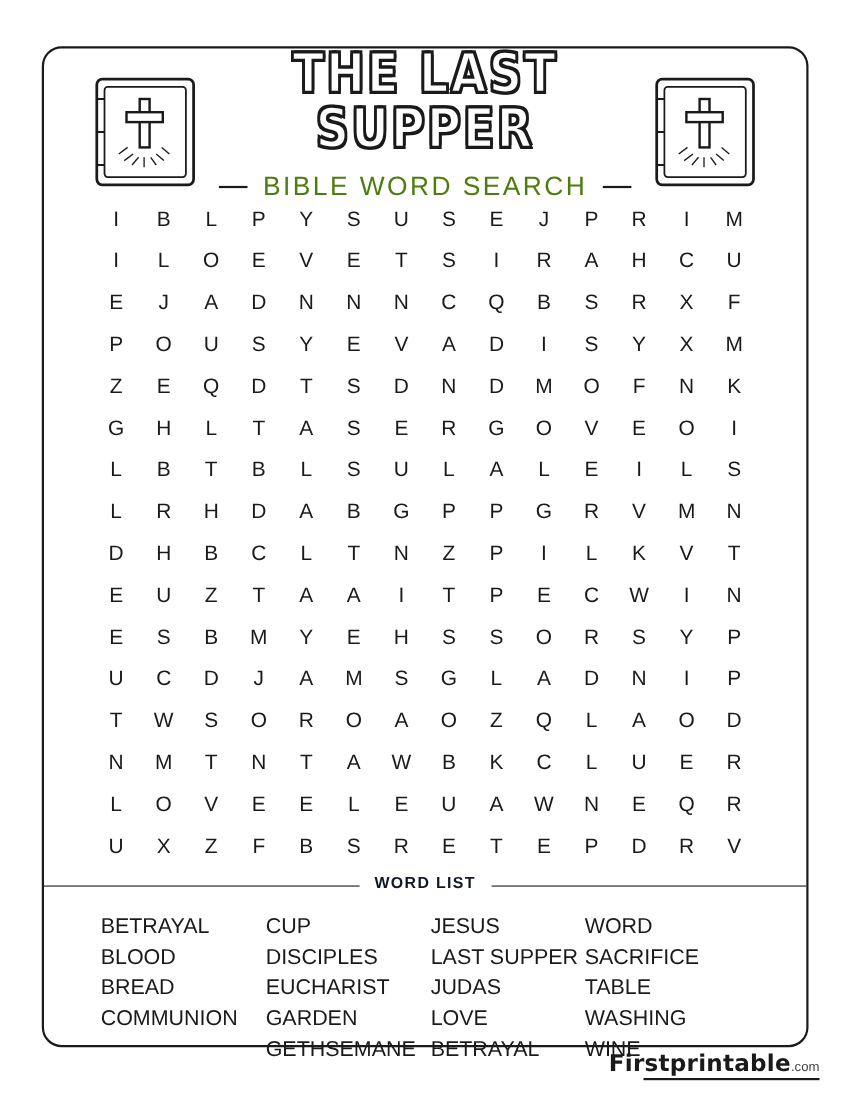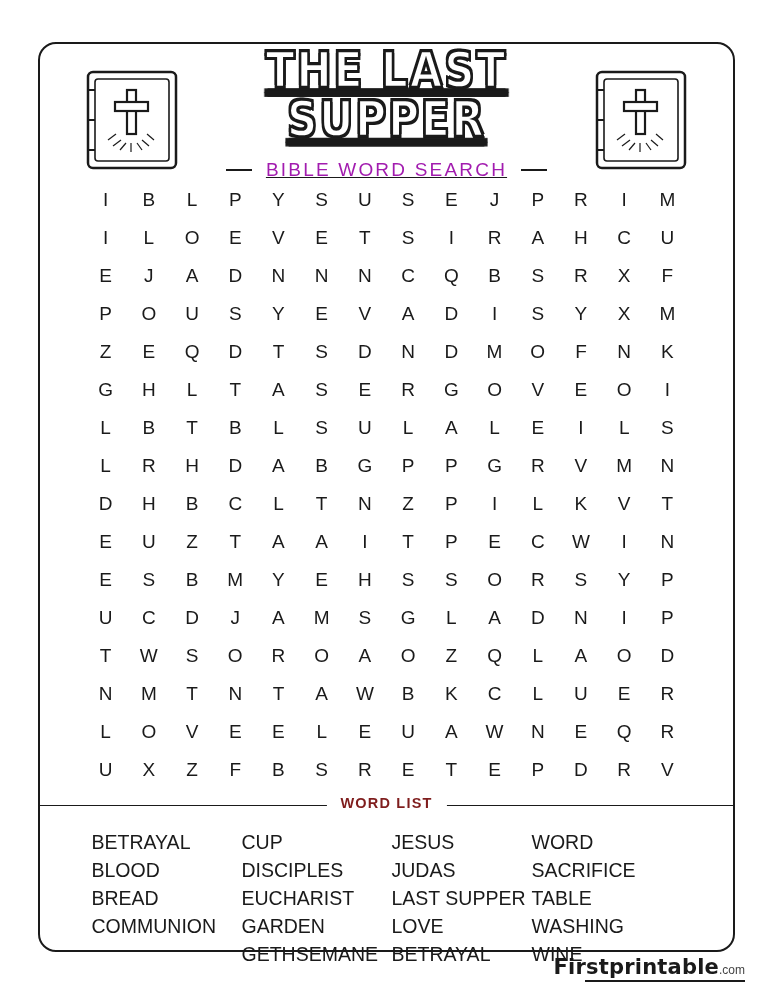--- a/index.html
+++ b/index.html
@@ -32,23 +32,22 @@
     border-radius: 18px;
     box-sizing: border-box;
     background: #ffffff;
   }
 
   
   .header {
     position: relative;
     height: 140px;
     display: flex;
-    align-items: center;
+    align-items: flex-end;
     justify-content: center;
-    text-decoration: underline;
   }
 
   .book-icon {
     position: absolute;
     top: 22px;
     width: 100px;
     height: 108px;
   }
   .book-left { left: 42px; }
   .book-right { right: 42px; }
@@ -83,24 +82,24 @@
     gap: 14px;
     margin-top: 22px;
   }
   .subtitle-row .dash {
     width: 26px;
     height: 2px;
     background: #1a1a1a;
   }
   .subtitle {
     font-family: "Liberation Sans", sans-serif;
-    font-size: 19px;
+    font-size: 24px;
     letter-spacing: 2.2px;
     font-weight: 400;
-    color: #a21caf;
+    color: #4d7c0f;
     white-space: nowrap;
   }
 
   
   .grid-wrap {
     padding: 6px 44px 0 44px;
   }
   .grid {
     display: grid;
     grid-template-columns: repeat(14, 1fr);
@@ -126,21 +125,21 @@
   .wordlist-label {
     position: absolute;
     top: -11px;
     left: 50%;
     transform: translateX(-50%);
     background: #ffffff;
     padding: 0 14px;
     font-size: 14.5px;
     font-weight: 700;
     letter-spacing: 1.2px;
-    color: #7f1d1d;
+    color: #0f172a;
   }
 
   .wordlist {
     display: grid;
     grid-template-columns: 150px 150px 140px 150px;
     justify-content: center;
     padding: 22px 0 0 0;
     column-gap: 0;
     row-gap: 0;
   }
@@ -482,22 +481,22 @@
         </div>
         <div class="word-col">
           <div class="word">CUP</div>
           <div class="word">DISCIPLES</div>
           <div class="word">EUCHARIST</div>
           <div class="word">GARDEN</div>
           <div class="word">GETHSEMANE</div>
         </div>
         <div class="word-col">
           <div class="word">JESUS</div>
+          <div class="word">LAST SUPPER</div>
           <div class="word">JUDAS</div>
-          <div class="word">LAST SUPPER</div>
           <div class="word">LOVE</div>
           <div class="word">BETRAYAL</div>
         </div>
         <div class="word-col">
           <div class="word">WORD</div>
           <div class="word">SACRIFICE</div>
           <div class="word">TABLE</div>
           <div class="word">WASHING</div>
           <div class="word">WINE</div>
         </div>

